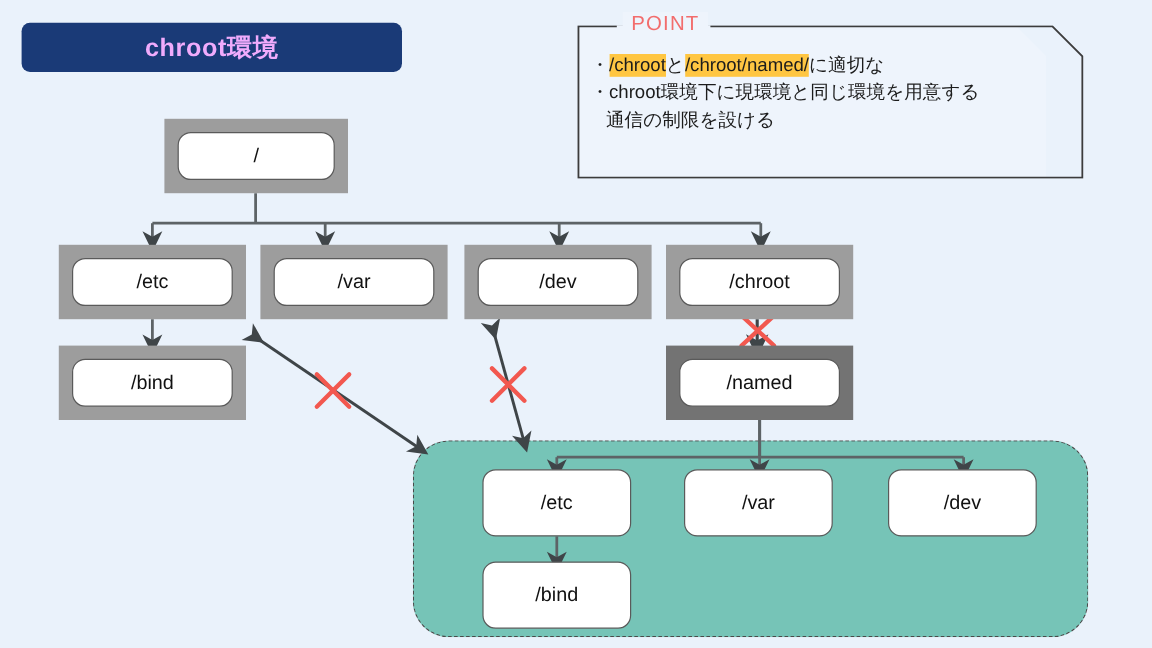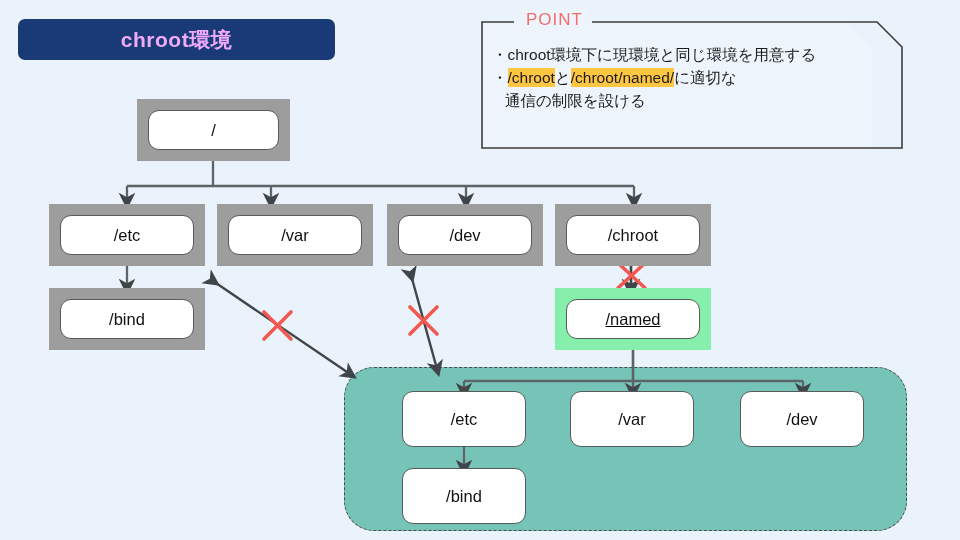--- a/index.html
+++ b/index.html
@@ -94,22 +94,21 @@
 
   
   .gnode {
     position: absolute;
     background: #9d9d9d;
     display: flex;
     align-items: center;
     justify-content: center;
   }
   .gnode.teal-shell {
-    background: #86efac;
-    text-decoration: underline;
+    background: #737373;
   }
   .gnode .inner {
     background: #ffffff;
     border: 1.6px solid #5a5a5a;
     border-radius: 11px;
     width: calc(100% - 22px);
     height: calc(100% - 22px);
     display: flex;
     align-items: center;
     justify-content: center;
@@ -170,24 +169,24 @@
     <div class="point-frame"></div>
     <svg class="point-frame-line" width="422" height="128" viewBox="0 0 422 128">
       <path d="M1,1 L396,1 L421,26 L421,127 L1,127 Z" fill="none" stroke="#3c3c3c" stroke-width="1.6"></path>
 
       <rect x="33" y="-4" width="78" height="10" fill="#eef4fc"></rect>
     </svg>
     <div class="point-label">POINT</div>
 
     <div class="point-lines">
       <div class="pline">
-        <span>・</span><span>chroot環境下に現環境と同じ環境を用意する</span>
+        <span>・</span><span class="hl">/chroot</span><span>と</span><span class="hl">/chroot/named/</span><span>に適切な</span>
       </div>
       <div class="pline">
-        <span>・</span><span class="hl">/chroot</span><span>と</span><span class="hl">/chroot/named/</span><span>に適切な</span>
+        <span>・</span><span>chroot環境下に現環境と同じ環境を用意する</span>
       </div>
       <div class="pline indent">通信の制限を設ける</div>
     </div>
   </div>
 
   <div class="teal-container"></div>
 
   <svg id="wires" viewBox="0 0 960 540">
     <defs>
       <marker id="arr" markerWidth="9" markerHeight="9" refX="4.2" refY="4.2" orient="auto" markerUnits="strokeWidth">

